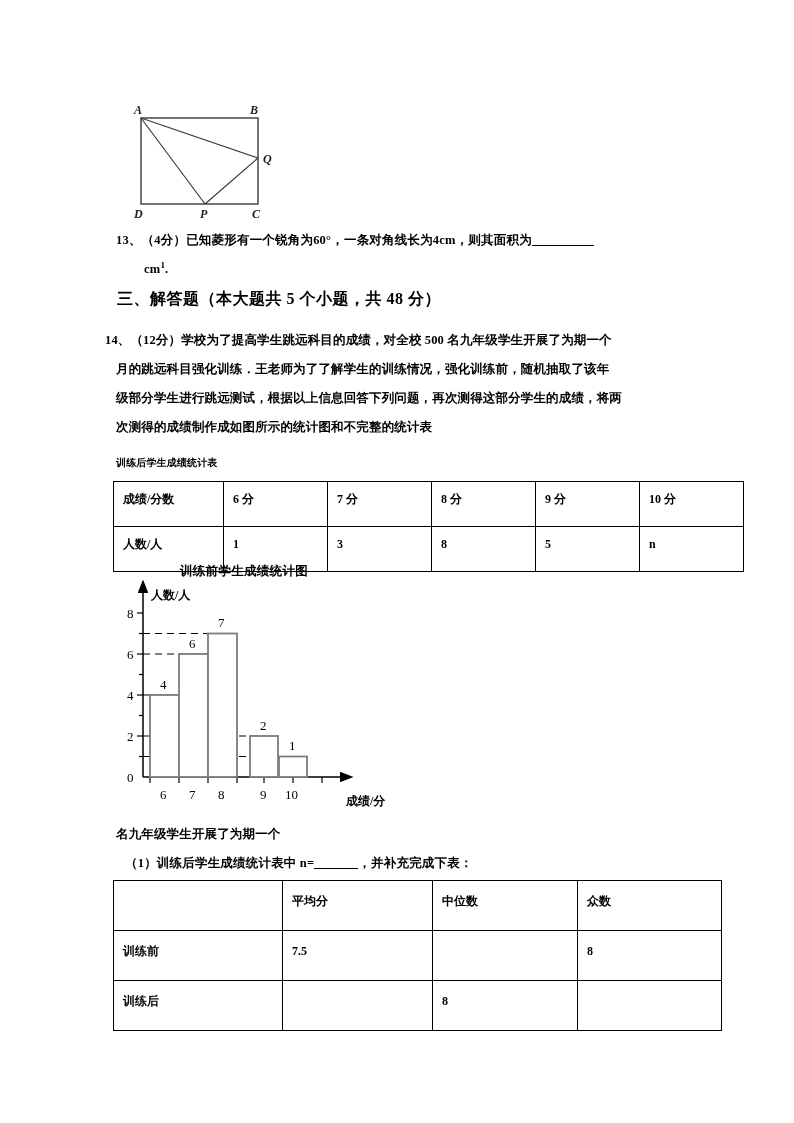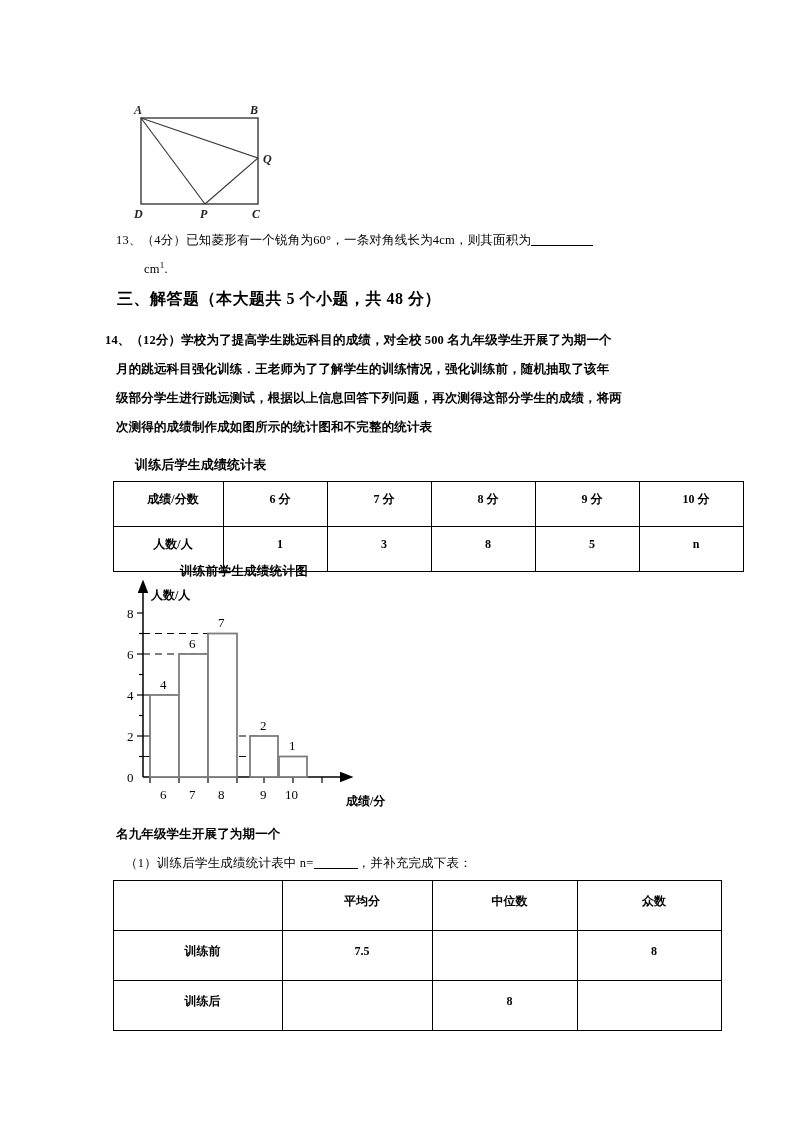--- a/index.html
+++ b/index.html
@@ -30,21 +30,21 @@
     width: 185px;
     height: 125px;
   }
   .geo-figure svg { display: block; }
 
   
   .q-line {
     position: absolute;
     font-family: "Liberation Serif", serif;
     font-size: 12.5px;
-    font-weight: normal;
+    font-weight: bold;
     letter-spacing: 0.2px;
     white-space: nowrap;
   }
   .q-line .sup {
     font-size: 9px;
     vertical-align: super;
   }
   .blank-long {
     display: inline-block;
     width: 62px;
@@ -84,21 +84,21 @@
     border-collapse: collapse;
     table-layout: fixed;
     font-family: "Liberation Serif", serif;
     font-size: 12px;
     font-weight: bold;
   }
   table.grid td {
     border: 1px solid #000000;
     padding: 0 0 9px 9px;
     vertical-align: middle;
-    text-align: center;
+    text-align: left;
     height: 35px;
   }
 
   #table-scores { left: 113px; top: 481px; width: 568px; }
   #table-scores td { width: 94px; }
   #table-scores td.first-col { width: 100px; }
 
   #table-stats { left: 113px; top: 880px; width: 568px; }
   #table-stats td { height: 40px; }
   #table-stats td.c0 { width: 159px; }
@@ -172,21 +172,21 @@
     <span>cm</span><span class="sup">1</span><span>.</span>
   </div>
 
   <div class="section-head">三、解答题（本大题共 5 个小题，共 48 分）</div>
 
   <div class="para" style="left:105px; top:332px;">14、（12分）学校为了提高学生跳远科目的成绩，对全校 500 名九年级学生开展了为期一个</div>
   <div class="para" style="left:116px; top:361px;">月的跳远科目强化训练．王老师为了了解学生的训练情况，强化训练前，随机抽取了该年</div>
   <div class="para" style="left:116px; top:390px;">级部分学生进行跳远测试，根据以上信息回答下列问题，再次测得这部分学生的成绩，将两</div>
   <div class="para" style="left:116px; top:419px;">次测得的成绩制作成如图所示的统计图和不完整的统计表</div>
 
-  <div class="para" style="left:116px; top:456px; font-size:13px;margin-left:19px;">训练后学生成绩统计表</div>
+  <div class="para" style="left:116px; top:456px; font-size:10px;">训练后学生成绩统计表</div>
 
   <table class="grid" id="table-scores">
     <tbody>
       <tr>
         <td class="first-col">成绩/分数</td>
         <td>6 分</td>
         <td>7 分</td>
         <td>8 分</td>
         <td>9 分</td>
         <td>10 分</td>

